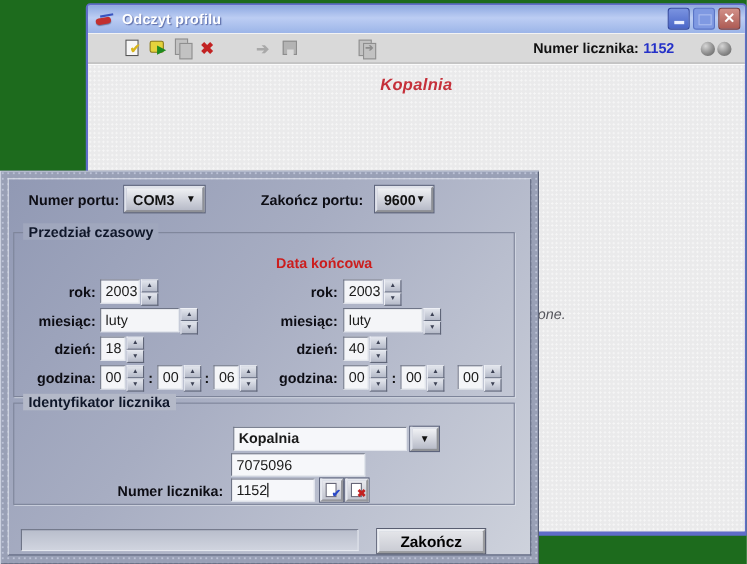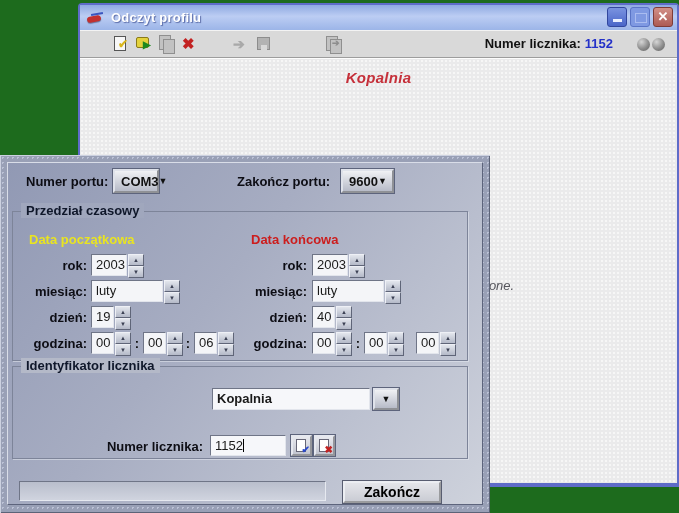--- a/index.html
+++ b/index.html
@@ -145,33 +145,32 @@
     <div class="win-content">
       <div class="big-heading">Kopalnia</div>
       <div class="partial-text">ione.</div>
     </div>
   </div>
 
   <div class="dialog">
     <div class="dialog-panel">
 
       <span class="lbl" style="left:18px;top:11px">Numer portu:</span>
-      <span class="combo" style="left:105px;top:6px;width:46px;height:24px">
+      <span class="combo" style="left:105px;top:6px;width:73px;height:24px">
         <span>COM3</span>
         <span class="arr">▼</span>
       </span>
       <span class="lbl" style="left:229px;top:11px">Zakończ portu:</span>
       <span class="combo" style="left:333px;top:6px;width:53px;height:24px">
         <span>9600</span>
         <span class="arr">▼</span>
       </span>
 
       <div class="group" style="left:4px;top:48px;width:456px;height:150px">
         <span class="legend" style="background:#a0a7bd">Przedział czasowy</span>
-        <span class="lbl" style="left:16px;top:20px;color:#e9e421">Data początkowa</span>
         <span class="lbl" style="left:238px;top:20px;color:#cc1d1d">Data końcowa</span>
 
         <span class="lbl r" style="left:0;top:46px;width:74px">rok:</span>
         <span class="lbl r" style="left:0;top:72px;width:74px">miesiąc:</span>
         <span class="lbl r" style="left:0;top:98px;width:74px">dzień:</span>
         <span class="lbl r" style="left:0;top:124px;width:74px">godzina:</span>
 
         <span class="spinner" style="left:78px;top:42px">
           <span class="spin-field" style="width:36px">2003</span>
           <span class="spin-btns">
@@ -180,21 +179,21 @@
             </span>
         </span>
         <span class="spinner" style="left:78px;top:68px">
           <span class="spin-field" style="width:72px">luty</span>
           <span class="spin-btns">
               <span>▲</span>
               <span>▼</span>
             </span>
         </span>
         <span class="spinner" style="left:78px;top:94px">
-          <span class="spin-field" style="width:23px">19</span>
+          <span class="spin-field" style="width:23px">18</span>
           <span class="spin-btns">
               <span>▲</span>
               <span>▼</span>
             </span>
         </span>
         <span class="spinner" style="left:78px;top:120px">
           <span class="spin-field" style="width:23px">00</span>
           <span class="spin-btns">
               <span>▲</span>
               <span>▼</span>
@@ -270,20 +269,23 @@
       <div class="group" style="left:4px;top:203px;width:456px;height:93px">
         <span class="legend" style="background:#b4b9c8">Identyfikator licznika</span>
 
         <span class="tfield b" style="left:199px;top:21px;width:158px;height:22px">
           <span>Kopalnia</span>
         </span>
         <span class="combo" style="left:360px;top:21px;width:26px;height:22px;padding:0">
           <span class="arr" style="margin:0 auto">▼</span>
         </span>
 
+        <span class="tfield" style="left:197px;top:45px;width:122px;height:21px">
+          <span>7075096</span>
+        </span>
 
         <span class="lbl r" style="left:40px;top:72px;width:150px">Numer licznika:</span>
         <span class="tfield" style="left:197px;top:68px;width:76px;height:21px">
           <span>1152</span><span class="caret"></span>
         </span>
         <span class="mini-btn" style="left:278px;top:68px">
           <span class="mini-doc"></span>
           <span class="mini-mark" style="color:#2a48c8">✔</span>
         </span>
         <span class="mini-btn" style="left:301px;top:68px">

